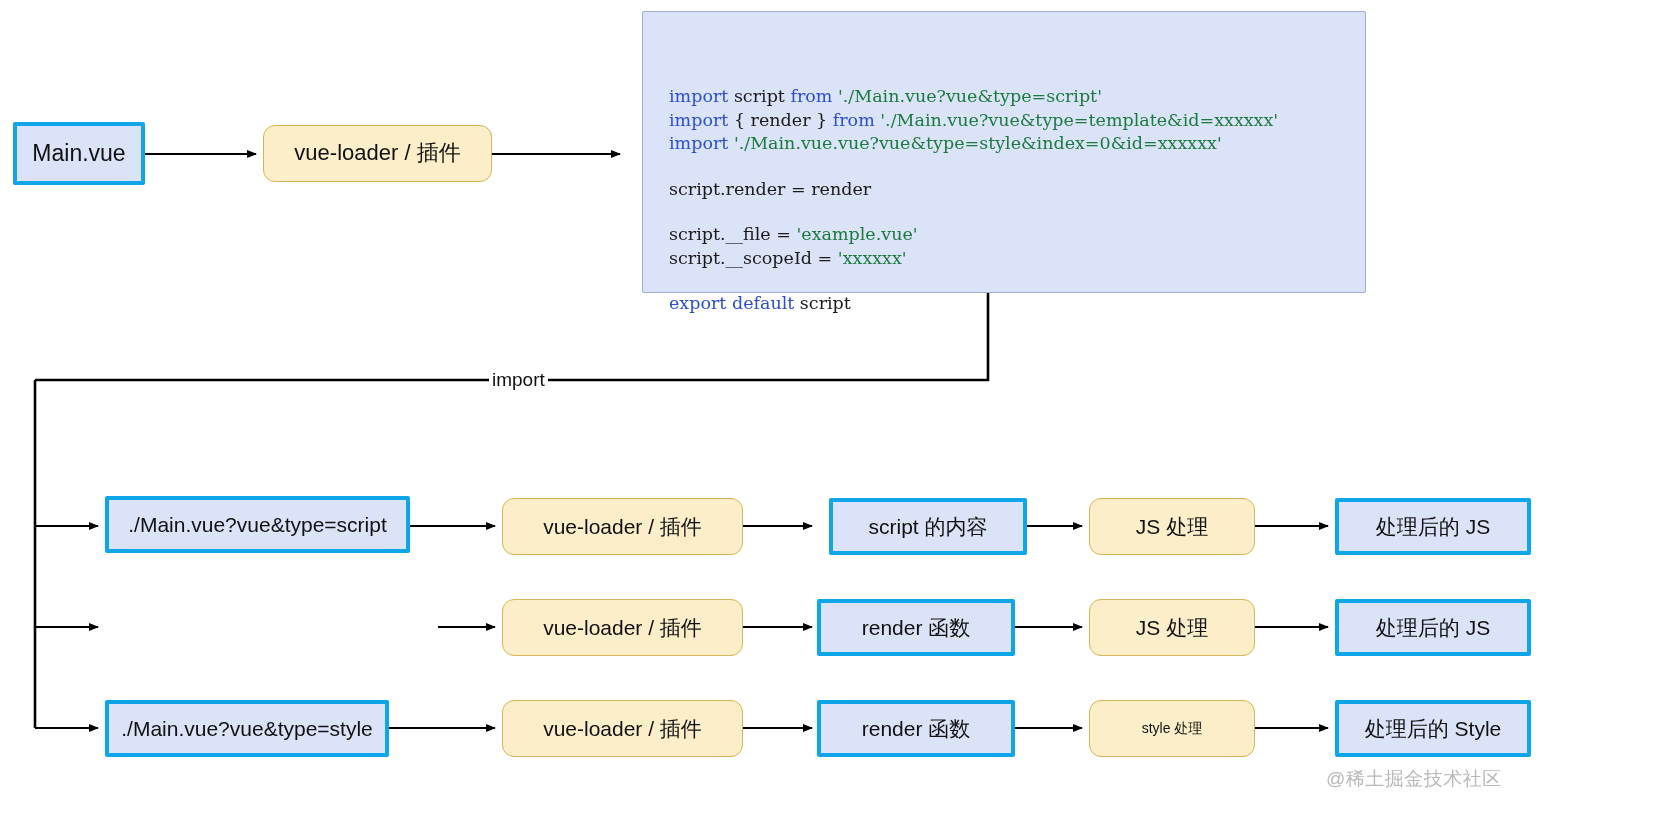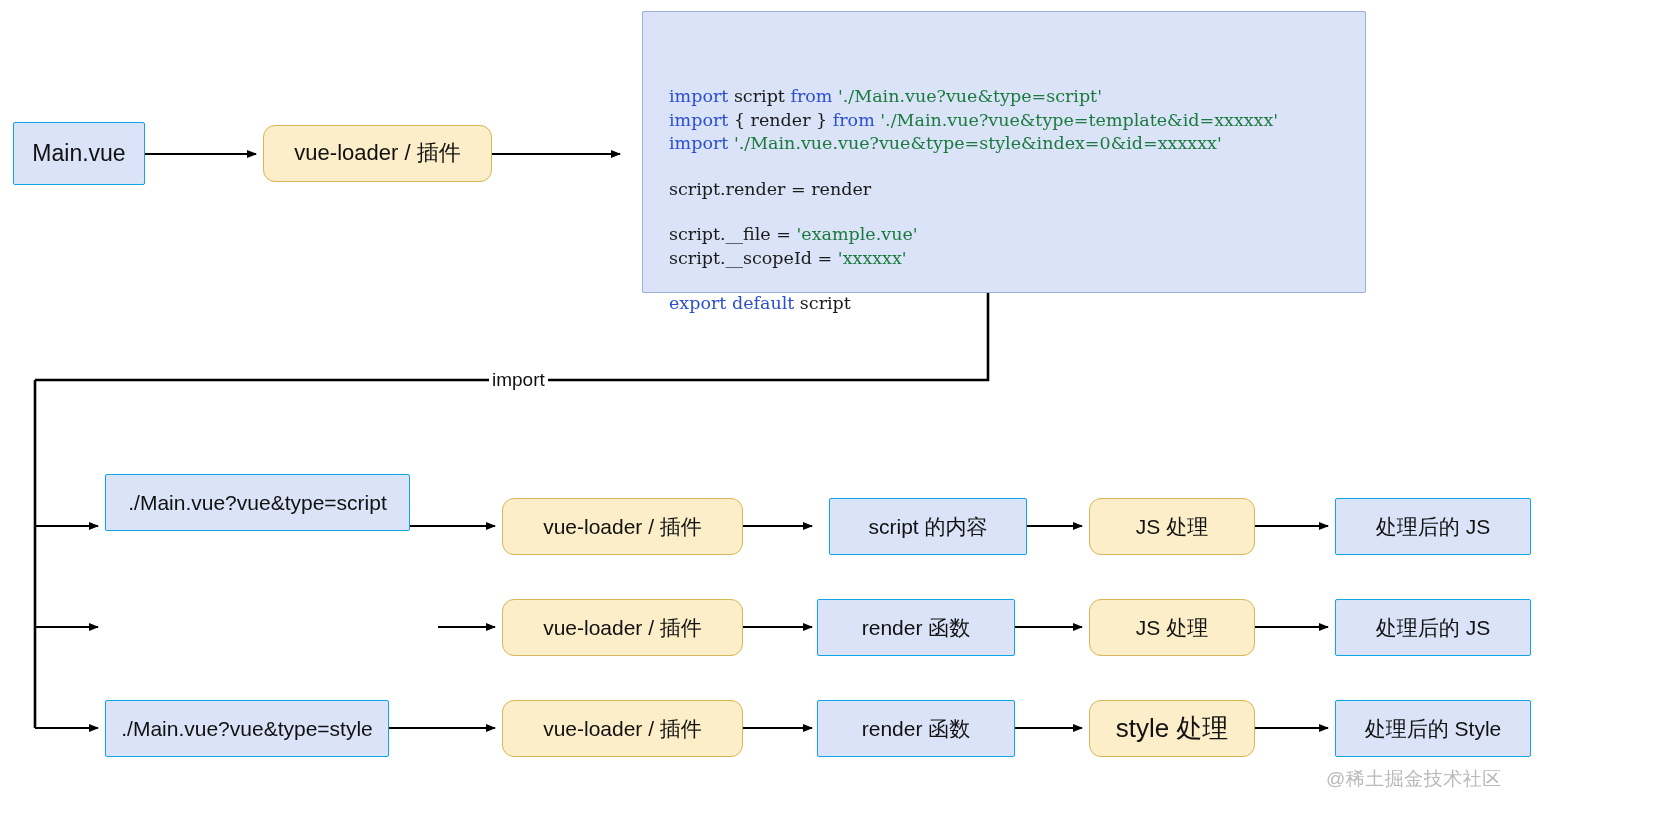--- a/index.html
+++ b/index.html
@@ -32,21 +32,21 @@
     align-items: center;
     justify-content: center;
     text-align: center;
     font-size: 21px;
     color: #111111;
     line-height: 1.2;
     white-space: nowrap;
   }
   .node.blue {
     background: #dae3f7;
-    border: 1px solid #0ea5e9;
+    border: 4px solid #0ea5e9;
     border-radius: 2px;
   }
   .node.yellow {
     background: #fbeec8;
     border: 1px solid #d6b656;
     border-radius: 12px;
   }
   .codebox {
     position: absolute;
     box-sizing: border-box;
@@ -133,21 +133,21 @@
   <div class="node yellow" style="left:263px; top:125px; width:229px; height:57px; font-size:22px;">
     <span>vue-loader / 插件</span>
   </div>
 
   <div class="codebox" style="left:626px; top:11px; width:724px; height:282px;">
     <div id="code-lines"><div class="line"><span class="kw">import </span><span class="plain">script </span><span class="kw">from </span><span class="str">'./Main.vue?vue&amp;type=script'</span></div><div class="line"><span class="kw">import </span><span class="plain">{ render } </span><span class="kw">from </span><span class="str">'./Main.vue?vue&amp;type=template&amp;id=xxxxxx'</span></div><div class="line"><span class="kw">import </span><span class="str">'./Main.vue.vue?vue&amp;type=style&amp;index=0&amp;id=xxxxxx'</span></div><div class="blank"></div><div class="line"><span class="plain">script.render = render</span></div><div class="blank"></div><div class="line"><span class="plain">script.__file = </span><span class="str">'example.vue'</span></div><div class="line"><span class="plain">script.__scopeId = </span><span class="str">'xxxxxx'</span></div><div class="blank"></div><div class="line"><span class="kw">export default </span><span class="plain">script</span></div></div>
   </div>
 
   <div class="edge-label" style="left:489px; top:370px;">import</div>
 
-  <div class="node blue" style="left:105px; top:474px; width:305px; height:57px; font-size:21px;">
+  <div class="node blue" style="left:105px; top:496px; width:305px; height:57px; font-size:21px;">
     <span>./Main.vue?vue&amp;type=script</span>
   </div>
   <div class="node yellow" style="left:502px; top:498px; width:241px; height:57px; font-size:21px;">
     <span>vue-loader / 插件</span>
   </div>
   <div class="node blue" style="left:817px; top:498px; width:198px; height:57px; font-size:21px;margin-left:12px;">
     <span>script 的内容</span>
   </div>
   <div class="node yellow" style="left:1089px; top:498px; width:166px; height:57px; font-size:21px;">
     <span>JS 处理</span>
@@ -171,21 +171,21 @@
 
   <div class="node blue" style="left:105px; top:700px; width:284px; height:57px; font-size:21px;justify-content:center;">
     <span>./Main.vue?vue&amp;type=style</span>
   </div>
   <div class="node yellow" style="left:502px; top:700px; width:241px; height:57px; font-size:21px;">
     <span>vue-loader / 插件</span>
   </div>
   <div class="node blue" style="left:817px; top:700px; width:198px; height:57px; font-size:21px;">
     <span>render 函数</span>
   </div>
-  <div class="node yellow" style="left:1089px; top:700px; width:166px; height:57px; font-size:26px;">
+  <div class="node yellow" style="left:1089px; top:700px; width:166px; height:57px; font-size:14px;">
     <span>style 处理</span>
   </div>
   <div class="node blue" style="left:1335px; top:700px; width:196px; height:57px; font-size:21px;">
     <span>处理后的 Style</span>
   </div>
 
   <div class="watermark" style="left:1326px; top:766px;">@稀土掘金技术社区</div>
 
 </div>
 

